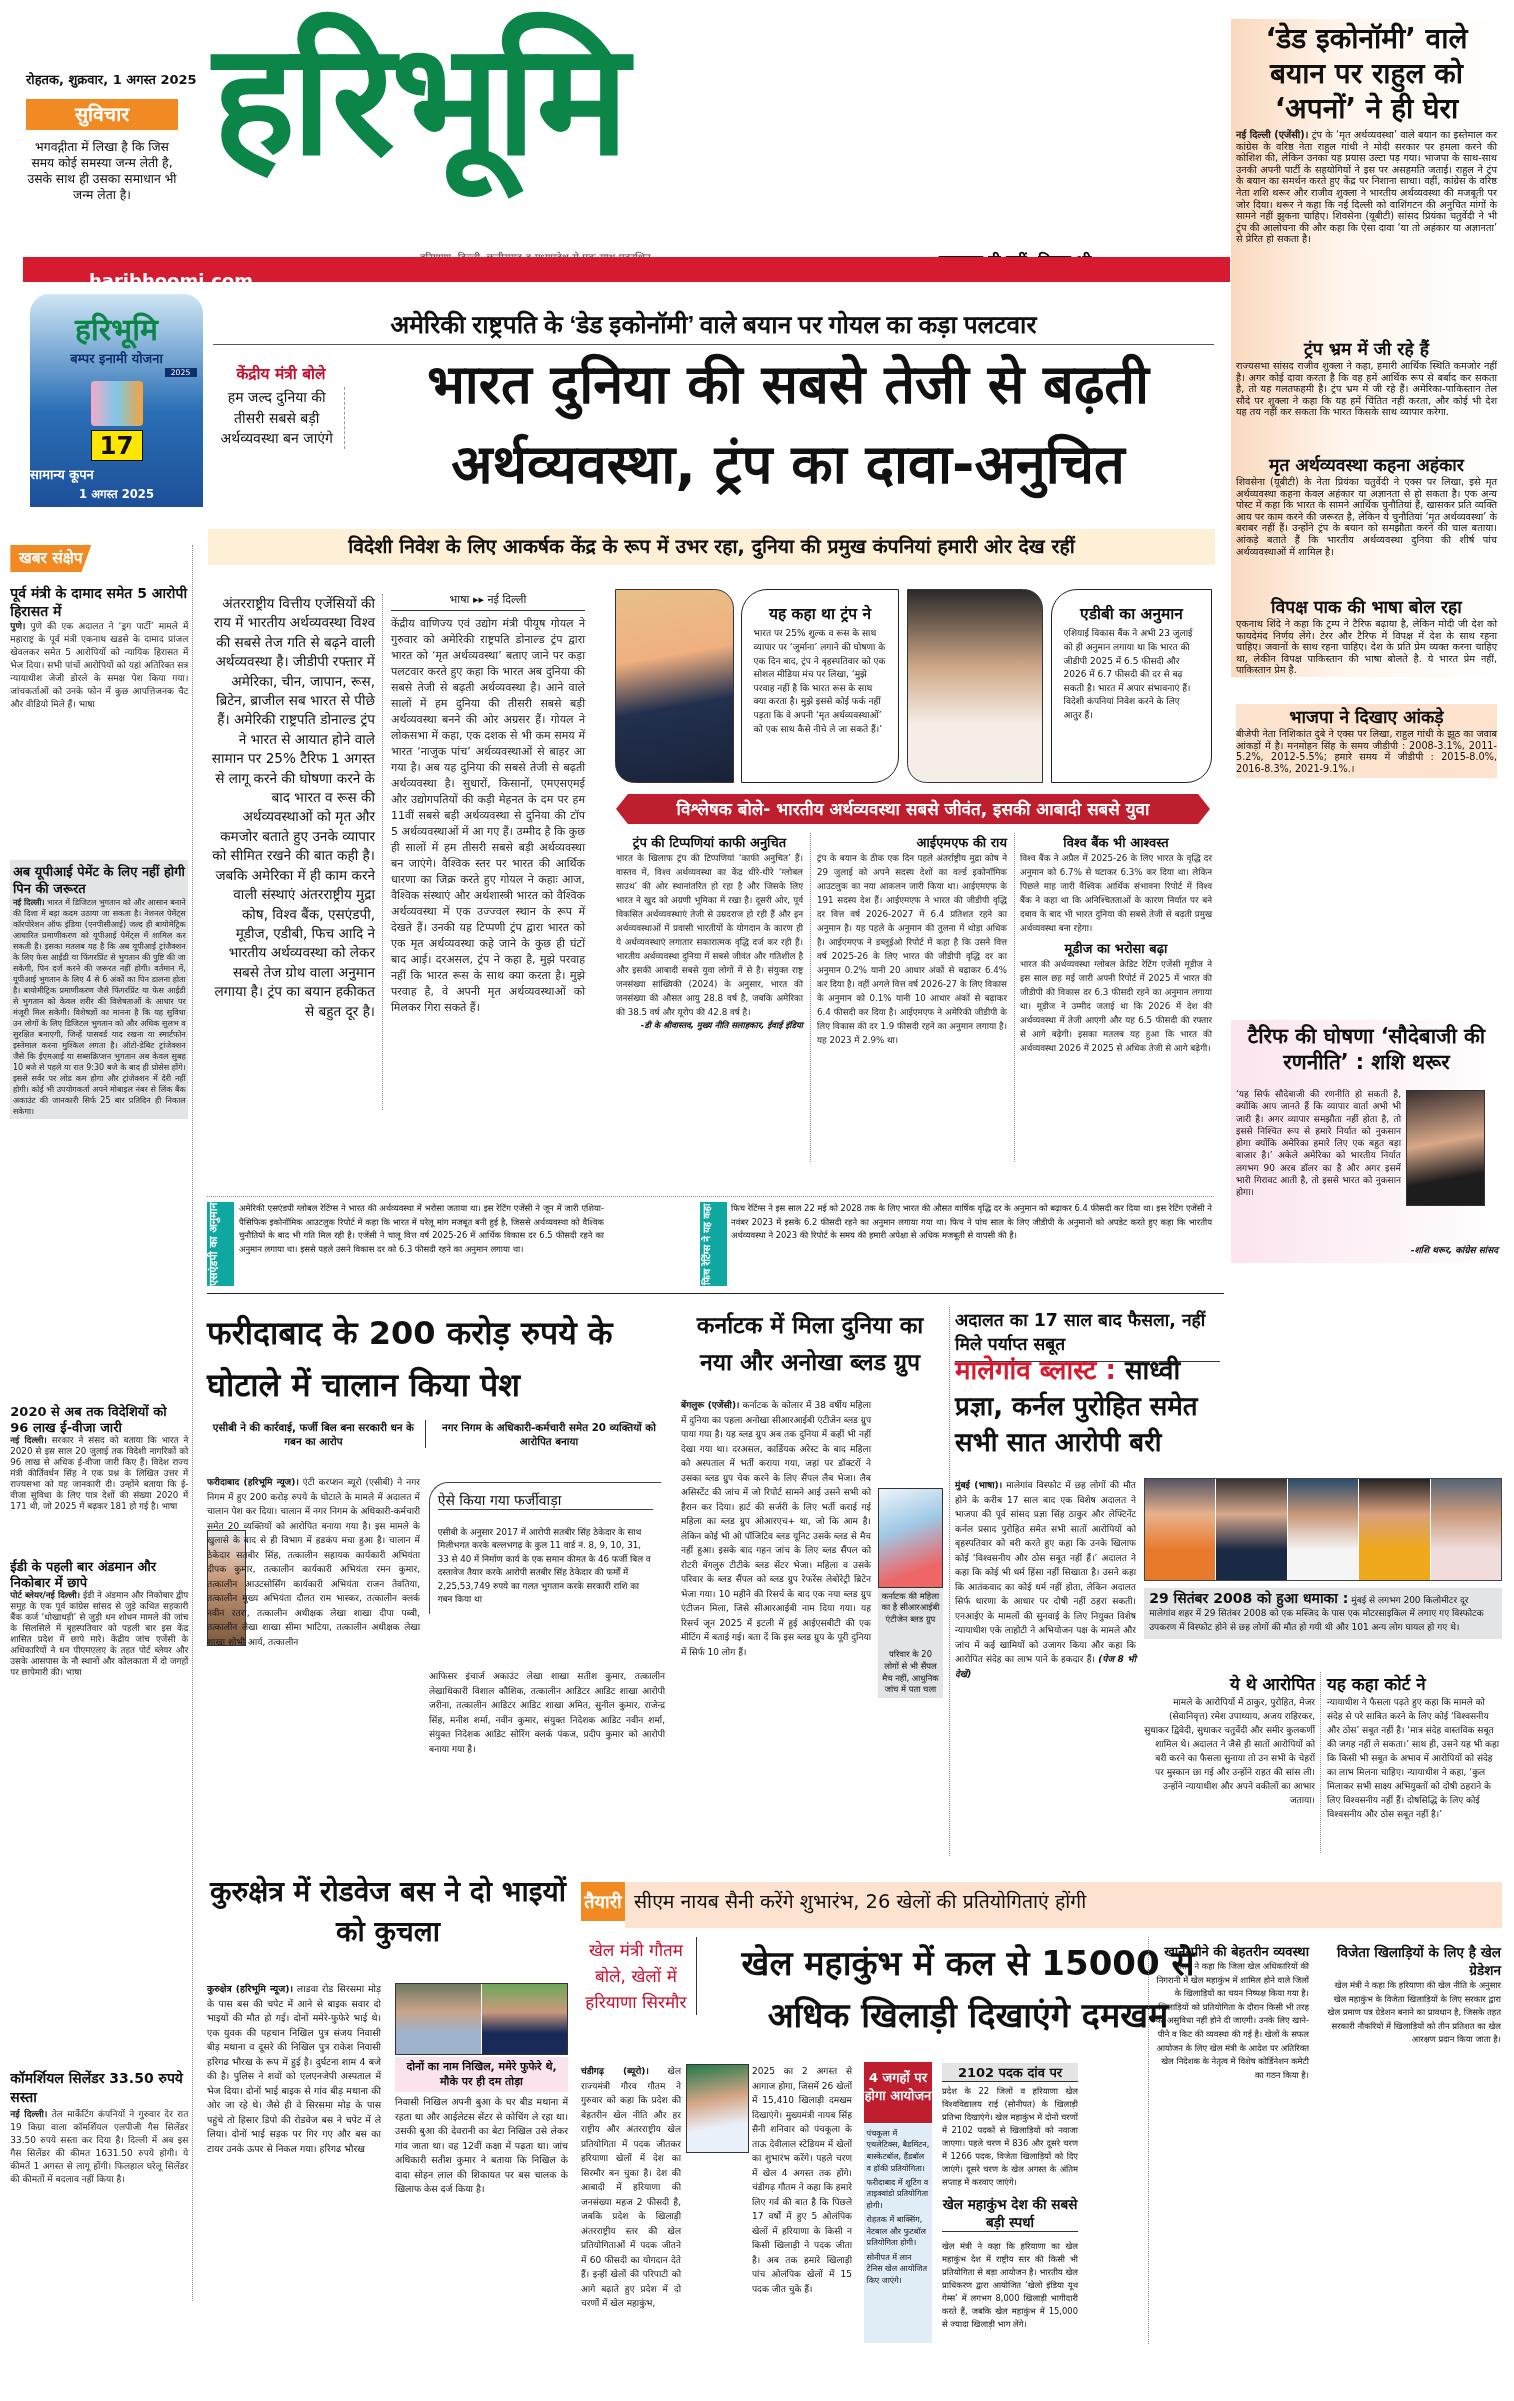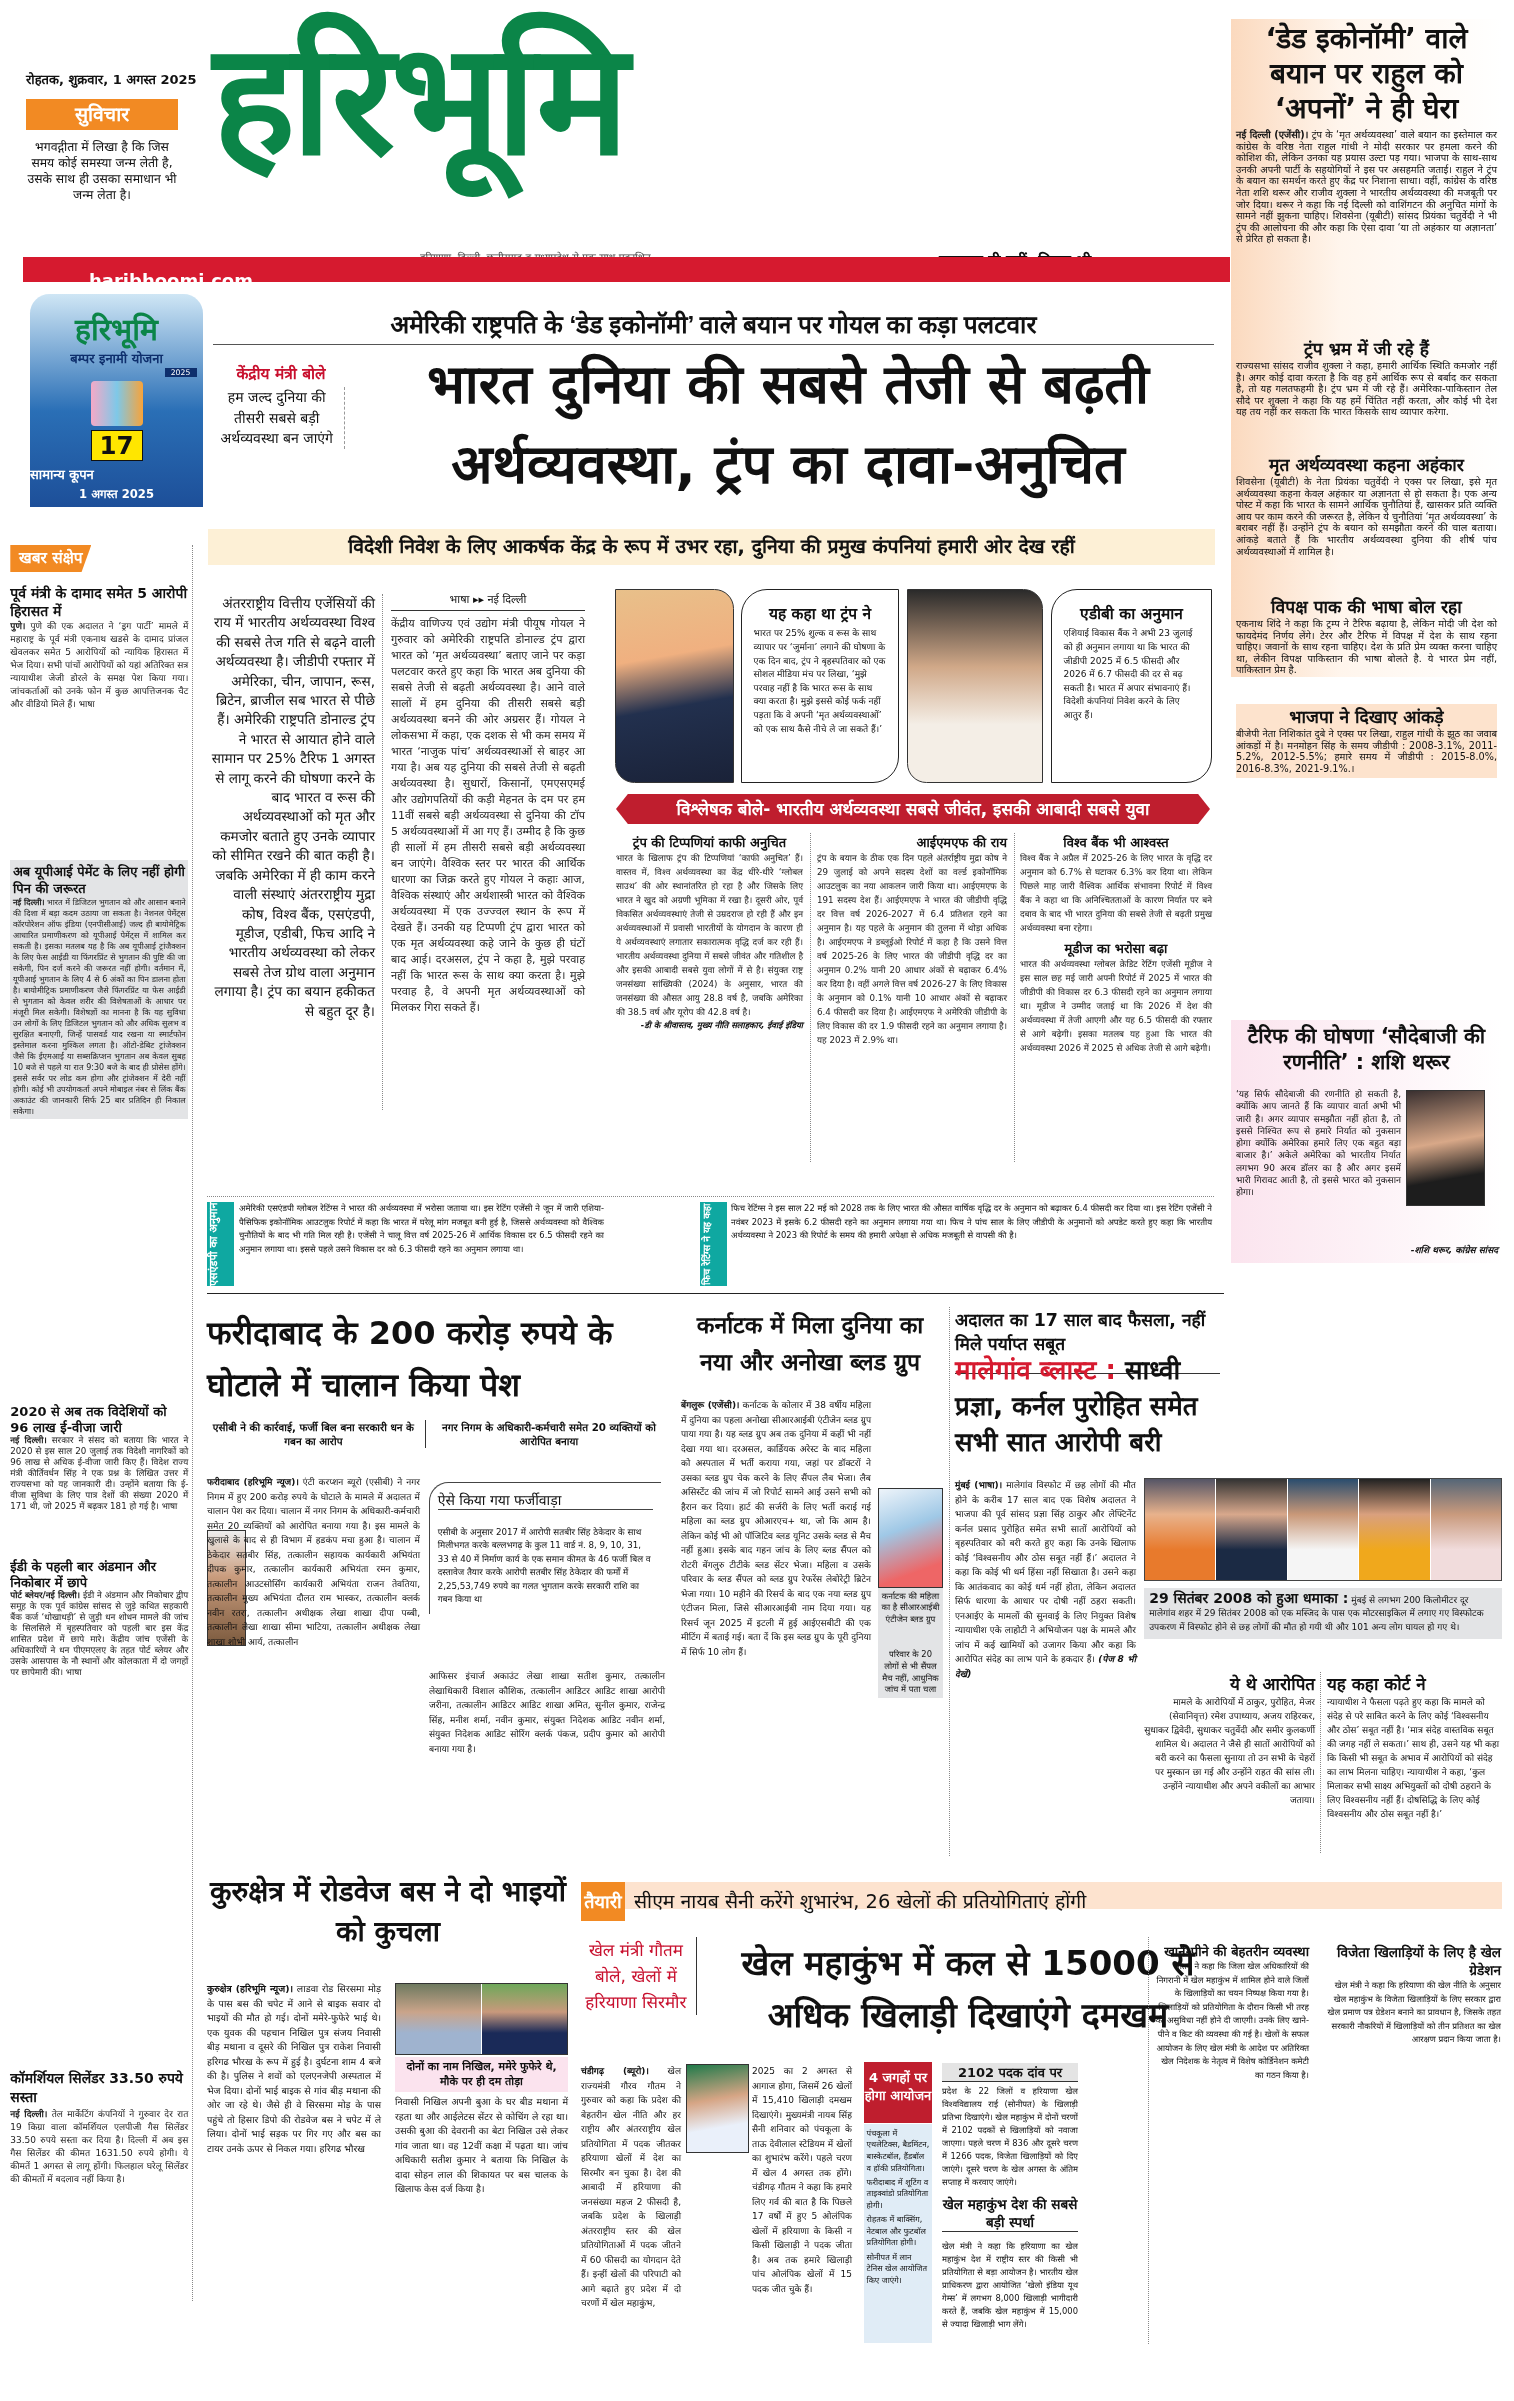--- a/index.html
+++ b/index.html
@@ -174,21 +174,21 @@
 <div class="abs gray" style="left:878px;top:1588px;width:65px;padding:2.6px;font-size:8.4px;line-height:11.6px;text-align:center;">
   <div>कर्नाटक की महिला का है सीआरआईबी एंटीजेन ब्लड ग्रुप</div>
   <div style="margin-top:24px;">परिवार के 20 लोगों से भी सैंपल मैच नहीं, आधुनिक जांच में पता चला</div>
 </div>
 <div class="abs" style="left:681px;top:1398px;width:190px;font-size:9px;line-height:14.5px;text-align:justify;">
   <b>बेंगलुरू (एजेंसी)।</b>
   <span>कर्नाटक के कोलार में 38 वर्षीय महिला में दुनिया का पहला अनोखा सीआरआईबी एंटीजेन ब्लड ग्रुप पाया गया है। यह ब्लड ग्रुप अब तक दुनिया में कहीं भी नहीं देखा गया था। दरअसल, कार्डियक अरेस्ट के बाद महिला को अस्पताल में भर्ती कराया गया, जहां पर डॉक्टरों ने उसका ब्लड ग्रुप चेक करने के लिए सैंपल लैब भेजा। लैब असिस्टेंट की जांच में जो रिपोर्ट सामने आई उसने सभी को हैरान कर दिया। हार्ट की सर्जरी के लिए भर्ती कराई गई महिला का ब्लड ग्रुप ओआरएच+ था, जो कि आम है। लेकिन कोई भी ओ पॉजिटिव ब्लड यूनिट उसके ब्लड से मैच नहीं हुआ। इसके बाद गहन जांच के लिए ब्लड सैंपल को रोटरी बेंगलुरु टीटीके ब्लड सेंटर भेजा। महिला व उसके परिवार के ब्लड सैंपल को ब्लड ग्रुप रेफरेंस लेबोरेट्री ब्रिटेन भेजा गया। 10 महीने की रिसर्च के बाद एक नया ब्लड ग्रुप एंटीजन मिला, जिसे सीआरआईबी नाम दिया गया। यह रिसर्च जून 2025 में इटली में हुई आईएसबीटी की एक मीटिंग में बताई गई। बता दें कि इस ब्लड ग्रुप के पूरी दुनिया में सिर्फ 10 लोग हैं।</span>
 </div>
 <div class="abs dotv" style="left:949px;top:1307px;height:549px;"></div>
 
-<div class="abs" style="left:955px;top:1307px;width:265px;font-size:17.4px;font-weight:bold;border-bottom:1.3px solid #333;padding-bottom:18px;">अदालत का 17 साल बाद फैसला, नहीं मिले पर्याप्त सबूत</div>
+<div class="abs" style="left:955px;top:1307px;width:265px;font-size:17.4px;font-weight:bold;border-bottom:1.3px solid #333;padding-bottom:6px;">अदालत का 17 साल बाद फैसला, नहीं मिले पर्याप्त सबूत</div>
 <div class="abs" style="left:955px;top:1352px;width:271px;font-size:26px;font-weight:bold;line-height:36px;">
   <span style="color:#d61a2f;">मालेगांव ब्लास्ट :</span>
   <span>साध्वी प्रज्ञा, कर्नल पुरोहित समेत सभी सात आरोपी बरी</span>
 </div>
 <div class="abs" style="left:955px;top:1478px;width:181px;font-size:9px;line-height:14.5px;text-align:justify;">
   <b>मुंबई (भाषा)।</b>
   <span>मालेगांव विस्फोट में छह लोगों की मौत होने के करीब 17 साल बाद एक विशेष अदालत ने भाजपा की पूर्व सांसद प्रज्ञा सिंह ठाकुर और लेफ्टिनेंट कर्नल प्रसाद पुरोहित समेत सभी सातों आरोपियों को बृहस्पतिवार को बरी करते हुए कहा कि उनके खिलाफ कोई ‘विश्वसनीय और ठोस सबूत नहीं हैं।’ अदालत ने कहा कि कोई भी धर्म हिंसा नहीं सिखाता है। उसने कहा कि आतंकवाद का कोई धर्म नहीं होता, लेकिन अदालत सिर्फ धारणा के आधार पर दोषी नहीं ठहरा सकती। एनआईए के मामलों की सुनवाई के लिए नियुक्त विशेष न्यायाधीश एके लाहोटी ने अभियोजन पक्ष के मामले और जांच में कई खामियों को उजागर किया और कहा कि आरोपित संदेह का लाभ पाने के हकदार हैं।</span>
   <b style="font-style:italic;">(पेज 8 भी देखें)</b>
 </div>
 <div class="abs" style="left:1144px;top:1478px;width:358px;height:103px;display:flex;gap:1.3px;border:1.3px solid #444;">
@@ -218,21 +218,21 @@
   <span>लाडवा रोड सिरसमा मोड़ के पास बस की चपेट में आने से बाइक सवार दो भाइयों की मौत हो गई। दोनों ममेरे-फुफेरे भाई थे। एक युवक की पहचान निखिल पुत्र संजय निवासी बीड़ मथाना व दूसरे की निखिल पुत्र राकेश निवासी हरिगढ भौरख के रूप में हुई है। दुर्घटना शाम 4 बजे की है। पुलिस ने शवों को एलएनजेपी अस्पताल में भेज दिया। दोनों भाई बाइक से गांव बीड़ मथाना की ओर जा रहे थे। जैसे ही वे सिरसमा मोड़ के पास पहुंचे तो हिसार डिपो की रोडवेज बस ने चपेट में ले लिया। दोनों भाई सड़क पर गिर गए और बस का टायर उनके ऊपर से निकल गया। हरिगढ भौरख</span>
 </div>
 <div class="abs" style="left:395px;top:1983px;width:173px;height:72px;display:flex;gap:1.3px;border:1.3px solid #333;">
   <div style="flex:1;background:linear-gradient(180deg,#6e7a60,#caa48a 40%,#9fb3cf 70%);"></div>
   <div style="flex:1;background:linear-gradient(180deg,#6ea85a,#c9997c 40%,#1a2a58 70%);"></div>
 </div>
 <div class="abs" style="left:395px;top:2057px;width:173px;background:#fbe3ee;font-size:11px;font-weight:bold;line-height:15.5px;text-align:center;padding:1.9px;">दोनों का नाम निखिल, ममेरे फुफेरे थे, मौके पर ही दम तोड़ा</div>
 <div class="abs" style="left:395px;top:2095px;width:173px;font-size:9.4px;line-height:14.5px;text-align:justify;">निवासी निखिल अपनी बुआ के घर बीड मथाना में रहता था और आईलेटस सेंटर से कोचिंग ले रहा था। उसकी बुआ की देवरानी का बेटा निखिल उसे लेकर गांव जाता था। वह 12वीं कक्षा में पढ़ता था। जांच अधिकारी सतीश कुमार ने बताया कि निखिल के दादा सोहन लाल की शिकायत पर बस चालक के खिलाफ केस दर्ज किया है।</div>
 
 <div class="abs orange-tag" style="left:581px;top:1882px;width:44px;height:39px;font-size:18px;line-height:39px;text-align:center;">तैयारी</div>
-<div class="abs" style="left:625px;top:1882px;width:877px;height:27px;background:#fde3cf;font-size:19.4px;line-height:39px;padding-left:9px;">सीएम नायब सैनी करेंगे शुभारंभ, 26 खेलों की प्रतियोगिताएं होंगी</div>
+<div class="abs" style="left:625px;top:1882px;width:877px;height:46px;background:#fde3cf;font-size:19.4px;line-height:39px;padding-left:9px;">सीएम नायब सैनी करेंगे शुभारंभ, 26 खेलों की प्रतियोगिताएं होंगी</div>
 <div class="abs" style="left:581px;top:1937px;width:116px;color:#c8102e;font-size:17px;line-height:26px;text-align:center;border-right:1.3px solid #333;padding-right:5.2px;">खेल मंत्री गौतम बोले, खेलों में हरियाणा सिरमौर</div>
 <div class="abs" style="left:710px;top:1937px;width:516px;font-size:34px;font-weight:bold;line-height:52px;text-align:center;">खेल महाकुंभ में कल से 15000 से अधिक खिलाड़ी दिखाएंगे दमखम</div>
 <div class="abs photo" style="left:686px;top:2064px;width:63px;height:89px;background:linear-gradient(170deg,#1f7a4a,#d6a585 40%,#eaf0fa 70%);"></div>
 <div class="abs" style="left:581px;top:2064px;width:100px;font-size:9px;line-height:14.5px;text-align:justify;">
   <b>चंडीगढ़ (ब्यूरो)।</b>
   <span>खेल राज्यमंत्री गौरव गौतम ने गुरुवार को कहा कि प्रदेश की बेहतरीन खेल नीति और हर राष्ट्रीय और अंतरराष्ट्रीय खेल प्रतियोगिता में पदक जीतकर हरियाणा खेलों में देश का सिरमौर बन चुका है। देश की आबादी में हरियाणा की जनसंख्या महज 2 फीसदी है, जबकि प्रदेश के खिलाड़ी अंतरराष्ट्रीय स्तर की खेल प्रतियोगिताओं में पदक जीतने में 60 फीसदी का योगदान देते हैं। इन्हीं खेलों की परिपाटी को आगे बढ़ाते हुए प्रदेश में दो चरणों में खेल महाकुंभ,</span>
 </div>
 <div class="abs" style="left:752px;top:2064px;width:100px;font-size:9px;line-height:14.5px;text-align:justify;">2025 का 2 अगस्त से आगाज होगा, जिसमें 26 खेलों में 15,410 खिलाड़ी दमखम दिखाएंगे। मुख्यमंत्री नायब सिंह सैनी शनिवार को पंचकूला के ताऊ देवीलाल स्टेडियम में खेलों का शुभारंभ करेंगे। पहले चरण में खेल 4 अगस्त तक होंगे। चंडीगढ़ गौतम ने कहा कि हमारे लिए गर्व की बात है कि पिछले 17 वर्षों में हुए 5 ओलंपिक खेलों में हरियाणा के किसी न किसी खिलाड़ी ने पदक जीता है। अब तक हमारे खिलाड़ी पांच ओलंपिक खेलों में 15 पदक जीत चुके हैं।</div>
 <div class="abs redband" style="left:864px;top:2062px;width:68px;height:61px;font-size:13px;line-height:18px;padding-top:6.5px;">4 जगहों पर होगा आयोजन</div>
 <div class="abs" style="left:864px;top:2124px;width:68px;height:219px;background:#e0ecf6;padding:3.9px 2.6px;font-size:8px;line-height:11.6px;">

